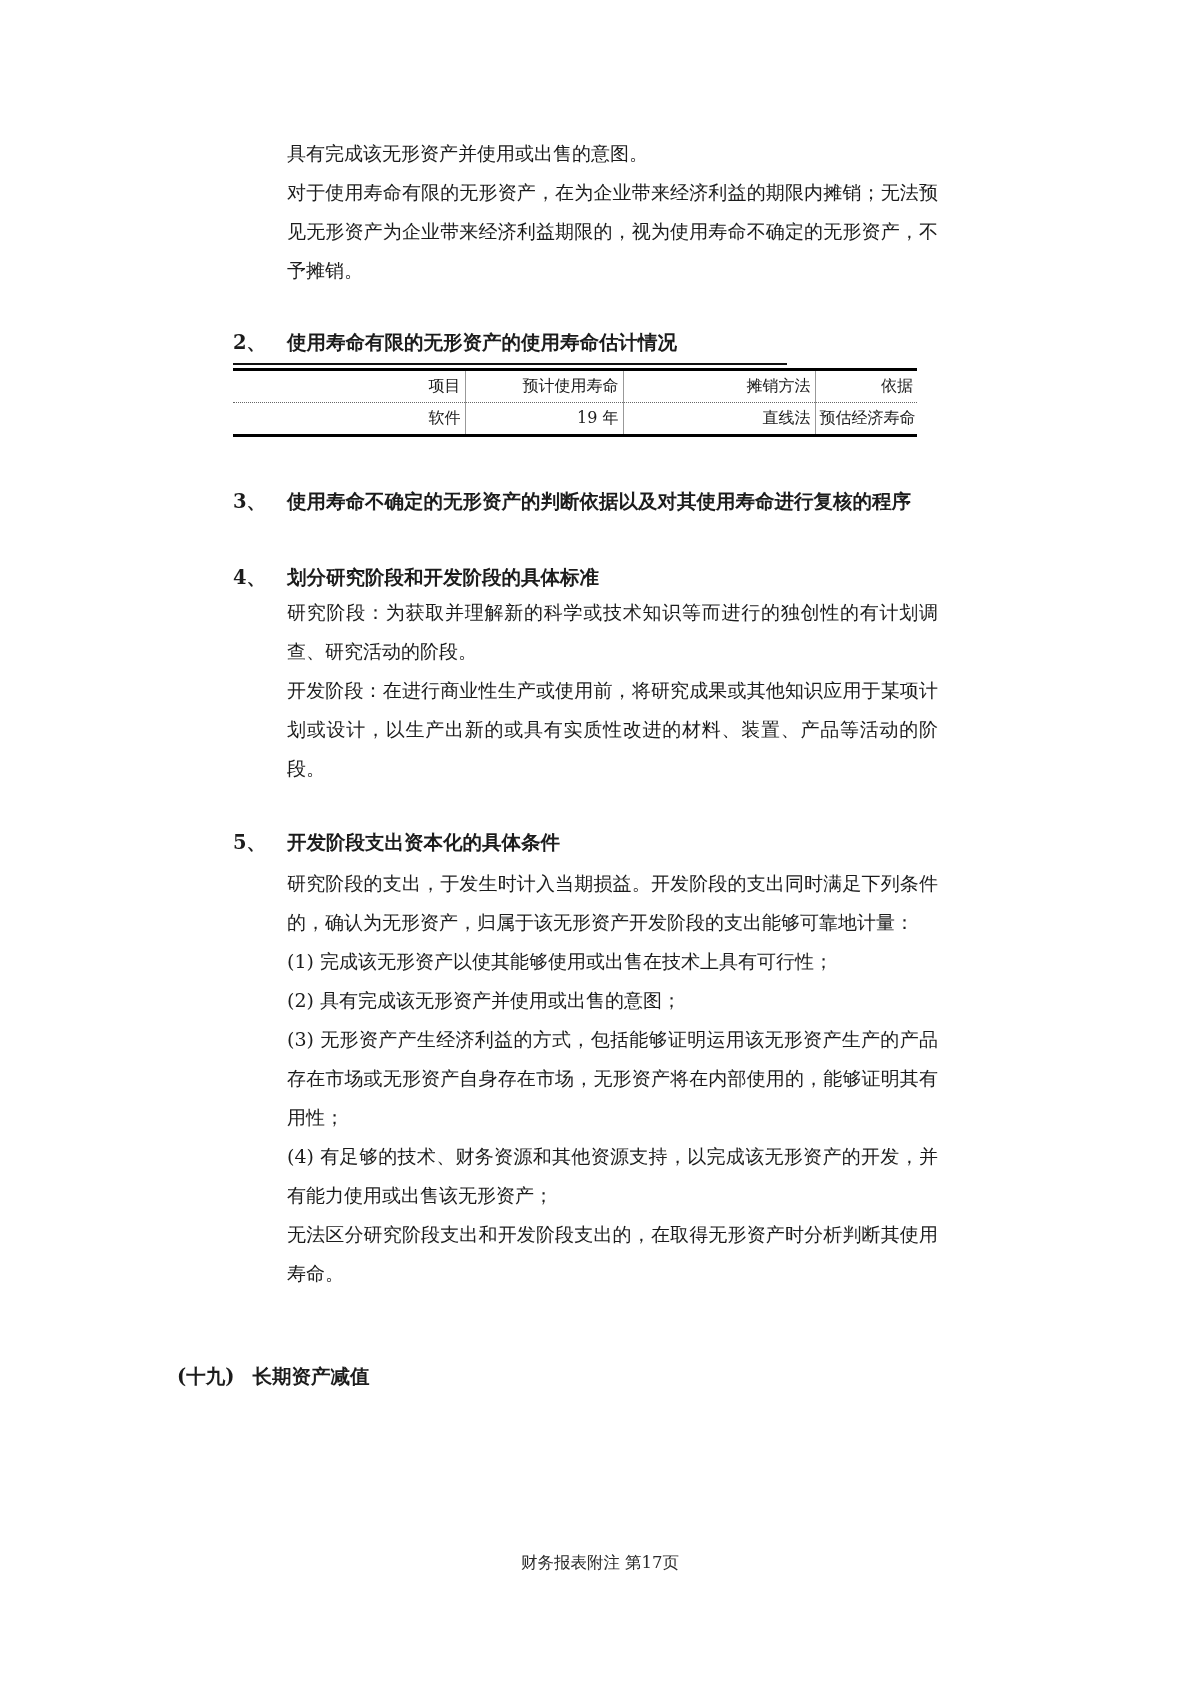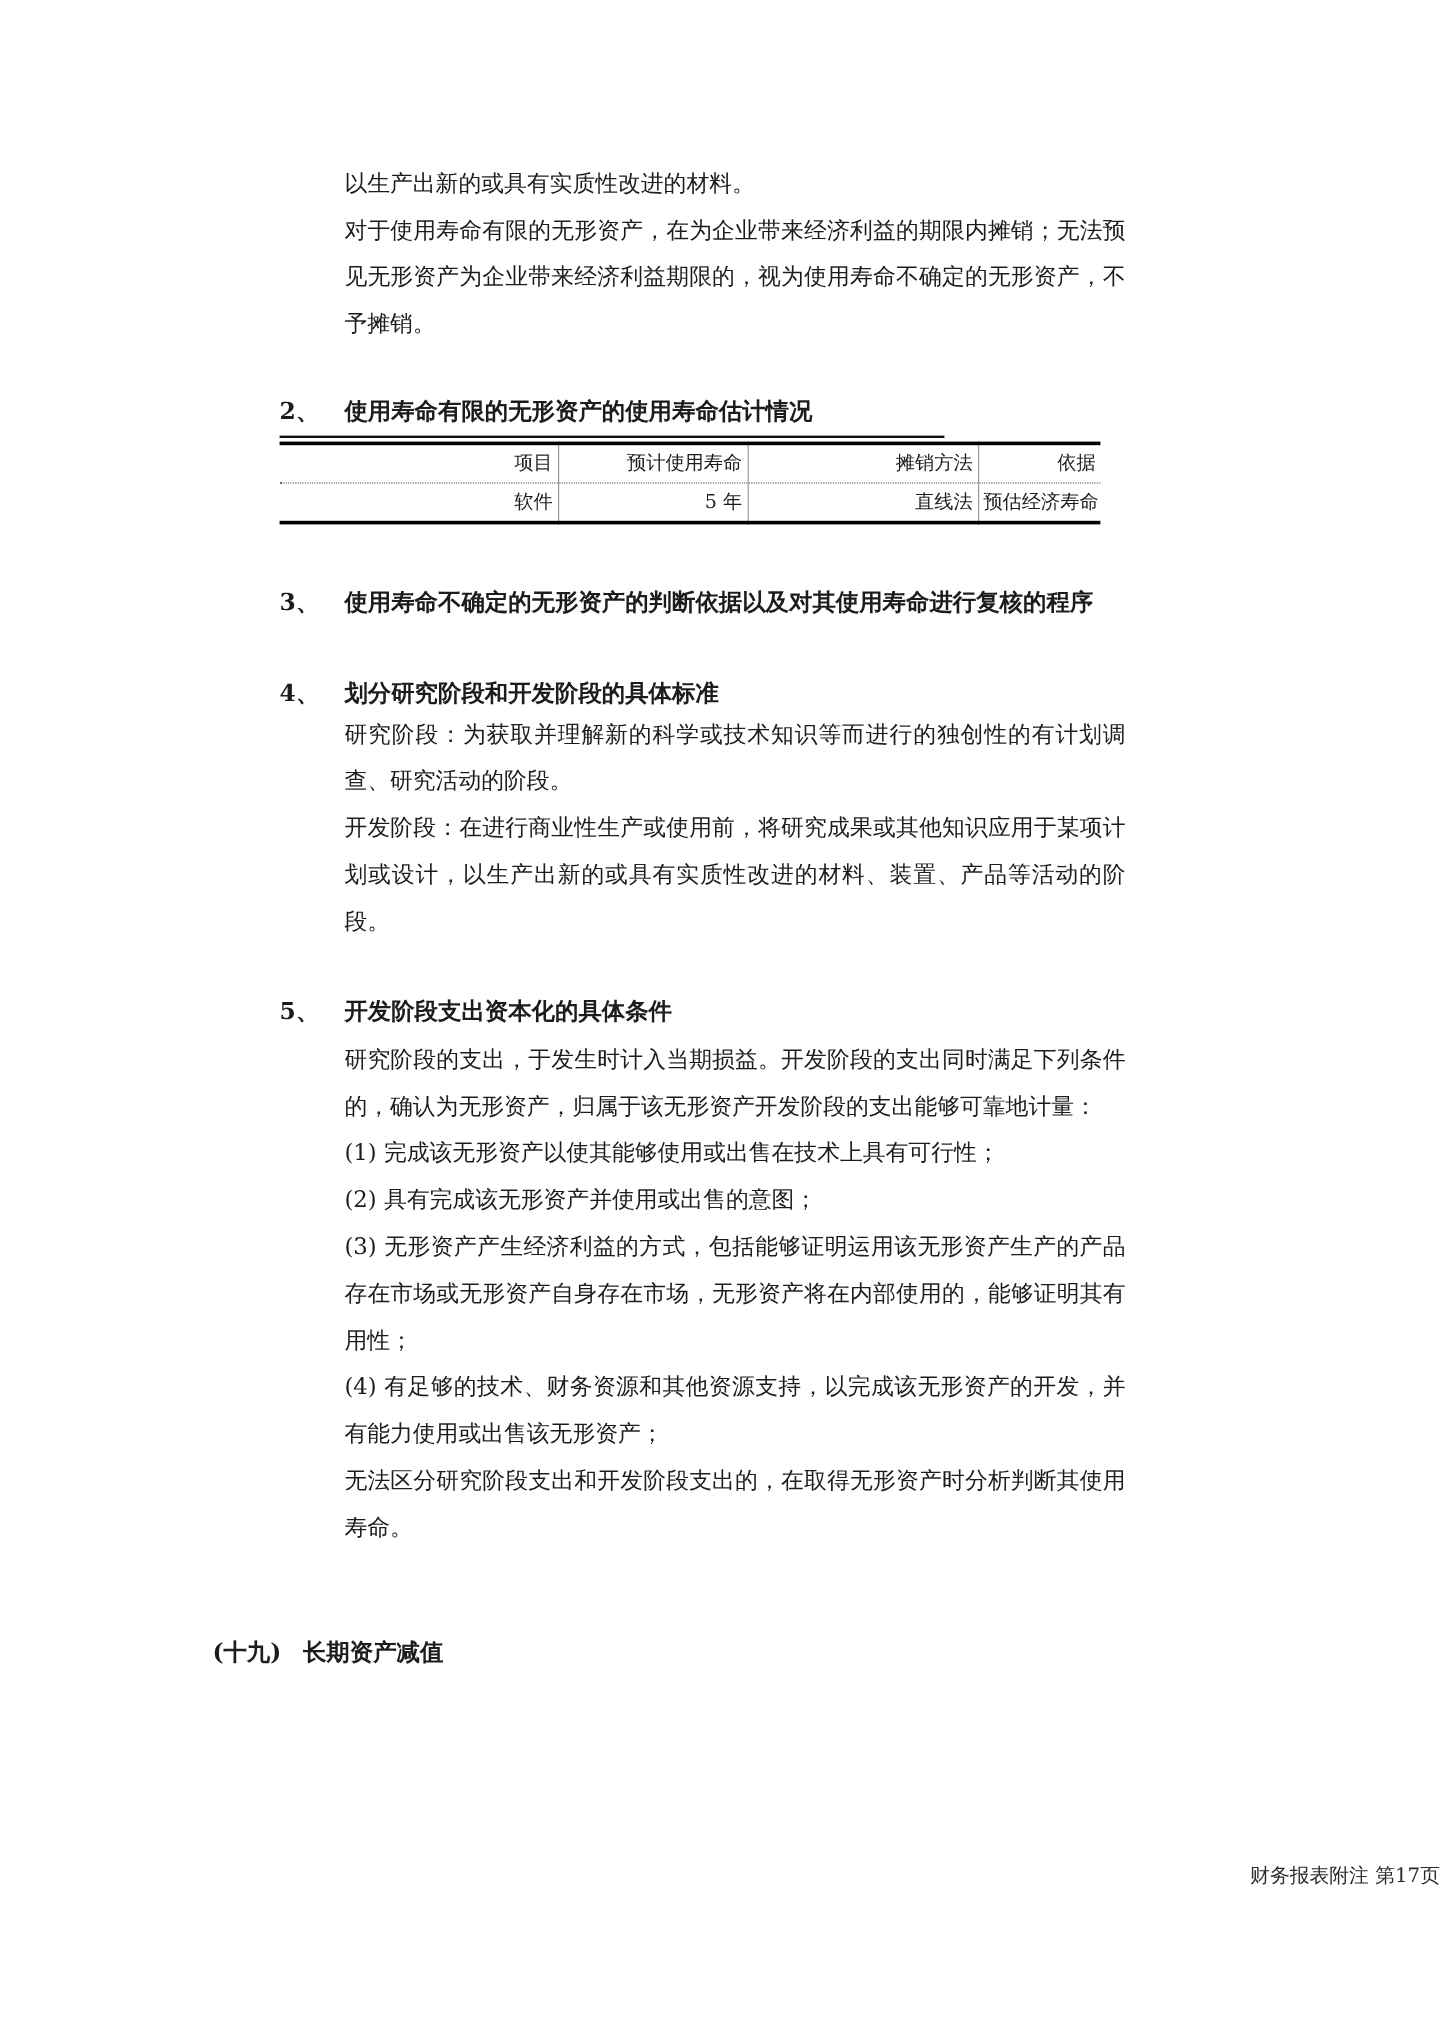--- a/index.html
+++ b/index.html
@@ -70,32 +70,32 @@
     margin-top:69px;
     font-size:19.5px;
     font-weight:bold;
     line-height:30px;
     gap:18px;
   }
   .footer {
     position:absolute;
     left:0; top:1552px;
     width:1200px;
-    text-align:right;
+    text-align:center;
     font-size:16.5px;
     color:#2a2a2a;
   }
 </style>
 </head>
 <body>
 
 <div class="page">
   <div class="content">
 
-    <p class="para">以生产出新的或具有实质性改进的材料。</p>
+    <p class="para">具有完成该无形资产并使用或出售的意图。</p>
     <p class="para">对于使用寿命有限的无形资产，在为企业带来经济利益的期限内摊销；无法预见无形资产为企业带来经济利益期限的，视为使用寿命不确定的无形资产，不予摊销。</p>
 
     <div class="heading underlined mt-s2">
       <span class="h-num">2、</span>
       <span class="h-title">使用寿命有限的无形资产的使用寿命估计情况</span>
     </div>
 
     <table class="data-table">
       <colgroup>
         <col style="width:232px">
@@ -107,21 +107,21 @@
         <tr>
           <th>项目</th>
           <th>预计使用寿命</th>
           <th>摊销方法</th>
           <th>依据</th>
         </tr>
       </thead>
       <tbody>
         <tr>
           <td>软件</td>
-          <td>5 年</td>
+          <td>19 年</td>
           <td>直线法</td>
           <td>预估经济寿命</td>
         </tr>
       </tbody>
     </table>
 
     <div class="heading mt-s3">
       <span class="h-num">3、</span>
       <span class="h-title">使用寿命不确定的无形资产的判断依据以及对其使用寿命进行复核的程序</span>
     </div>

